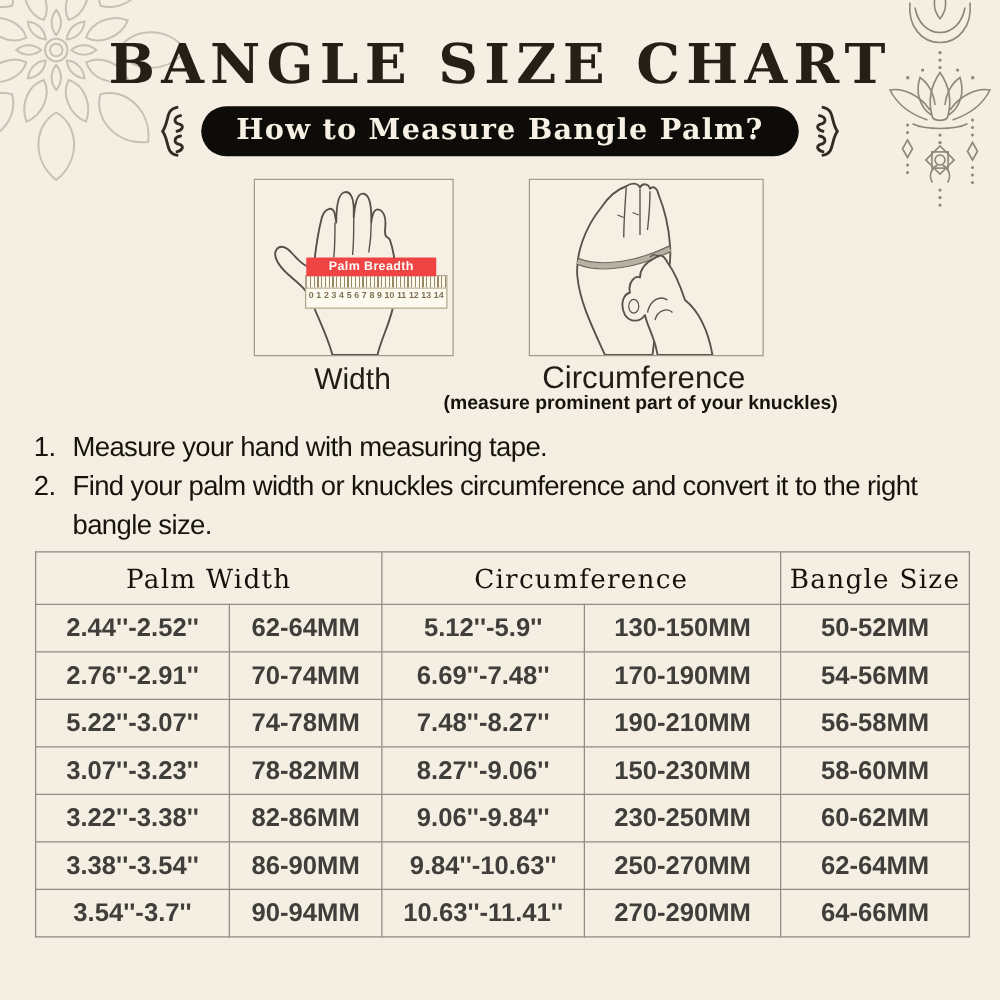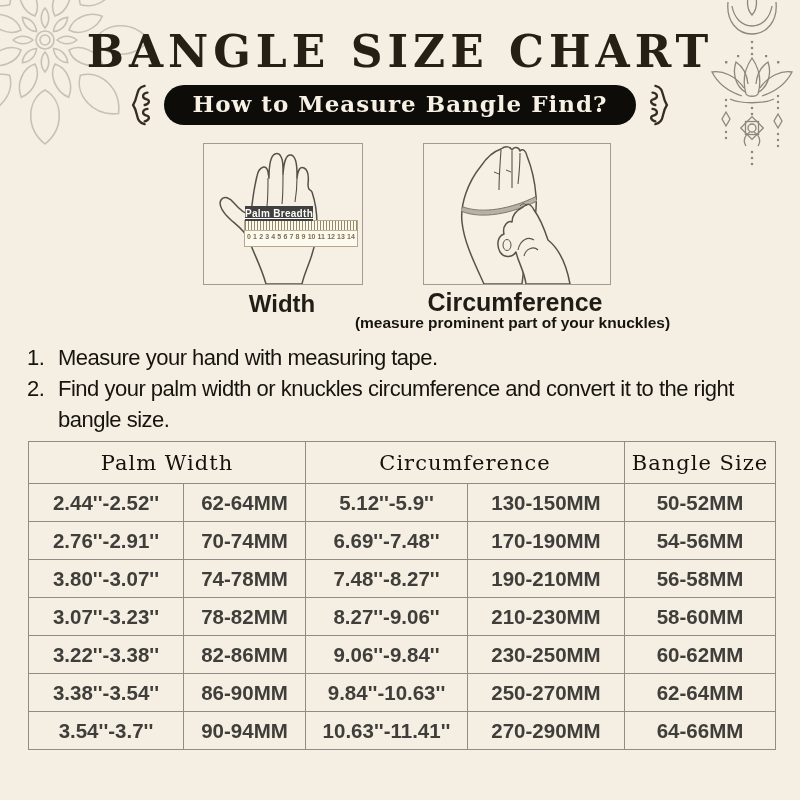--- a/index.html
+++ b/index.html
@@ -41,25 +41,25 @@
   .ruler-ticks{
     height:9px;border-bottom:1px solid #bfb495;
     background:repeating-linear-gradient(90deg,#978763 0,#978763 1px,transparent 1px,transparent 3px);
   }
   .ruler-numbers{
     display:flex;justify-content:space-between;padding:2px 2px 0;
     font-size:7px;line-height:1;color:#7e6e50;font-weight:bold;
   }
   .palm-label{
     position:absolute;left:41px;top:62px;z-index:3;
-    background:#404040;color:#fdfcf8;font-size:10px;font-weight:bold;
-    padding:2px 0;letter-spacing:.3px;text-decoration:underline;
-  }
-  
-  .caption{position:absolute;text-align:center;color:#201c16;font-weight:bold;}
+    background:#ef4444;color:#fdfcf8;font-size:10px;font-weight:bold;
+    padding:2px 18px;letter-spacing:.3px;
+  }
+  
+  .caption{position:absolute;text-align:center;color:#201c16;font-weight:normal;}
   .caption-width{left:203px;top:290px;width:158px;font-size:24px;}
   .caption-circ{left:390px;top:288px;width:250px;font-size:25px;}
   .caption-note{left:340px;top:314px;width:345px;font-size:15.5px;font-weight:bold;color:#17140f;}
   
   .instructions{
     position:absolute;left:27px;top:342px;width:724px;
     color:#17140f;font-size:22px;letter-spacing:-0.5px;line-height:31px;
   }
   .instr{display:flex;}
   .instr-num{width:31px;flex:none;}
@@ -162,21 +162,21 @@
   </svg>
 
   <div class="page-title">BANGLE SIZE CHART</div>
 
   <div class="badge-row">
     <svg class="squig" viewBox="0 0 30 48" fill="none" stroke="#342b22" stroke-width="2.4" stroke-linecap="round">
       <path d="M24,4 C14,6 18,15 12,24 C18,33 14,42 24,44"></path>
       <path d="M27,11 C21,12 21,17 26,18 C30,19 29,23 24,24"></path>
       <path d="M27,28 C21,29 21,34 26,35 C30,36 29,40 24,41"></path>
     </svg>
-    <div class="badge-pill">How to Measure Bangle Find?</div>
+    <div class="badge-pill">How to Measure Bangle Palm?</div>
     <svg class="squig flip" viewBox="0 0 30 48" fill="none" stroke="#342b22" stroke-width="2.4" stroke-linecap="round">
       <path d="M24,4 C14,6 18,15 12,24 C18,33 14,42 24,44"></path>
       <path d="M27,11 C21,12 21,17 26,18 C30,19 29,23 24,24"></path>
       <path d="M27,28 C21,29 21,34 26,35 C30,36 29,40 24,41"></path>
     </svg>
   </div>
 
   <div class="illus-box" id="box-width">
     <svg class="hand-art" width="158" height="140" viewBox="0 0 158 140" fill="#f5f0e3" stroke="#55504a" stroke-width="1.5" stroke-linejoin="round">
       <path d="M62,140 C57,122 49,108 45,96 C42,88 34,82 27,76 C19,69 14,61 17,56
@@ -267,31 +267,31 @@
           <td>50-52MM</td>
         </tr>
         <tr>
           <td>2.76''-2.91''</td>
           <td>70-74MM</td>
           <td>6.69''-7.48''</td>
           <td>170-190MM</td>
           <td>54-56MM</td>
         </tr>
         <tr>
-          <td>3.80''-3.07''</td>
+          <td>5.22''-3.07''</td>
           <td>74-78MM</td>
           <td>7.48''-8.27''</td>
           <td>190-210MM</td>
           <td>56-58MM</td>
         </tr>
         <tr>
           <td>3.07''-3.23''</td>
           <td>78-82MM</td>
           <td>8.27''-9.06''</td>
-          <td>210-230MM</td>
+          <td>150-230MM</td>
           <td>58-60MM</td>
         </tr>
         <tr>
           <td>3.22''-3.38''</td>
           <td>82-86MM</td>
           <td>9.06''-9.84''</td>
           <td>230-250MM</td>
           <td>60-62MM</td>
         </tr>
         <tr>

